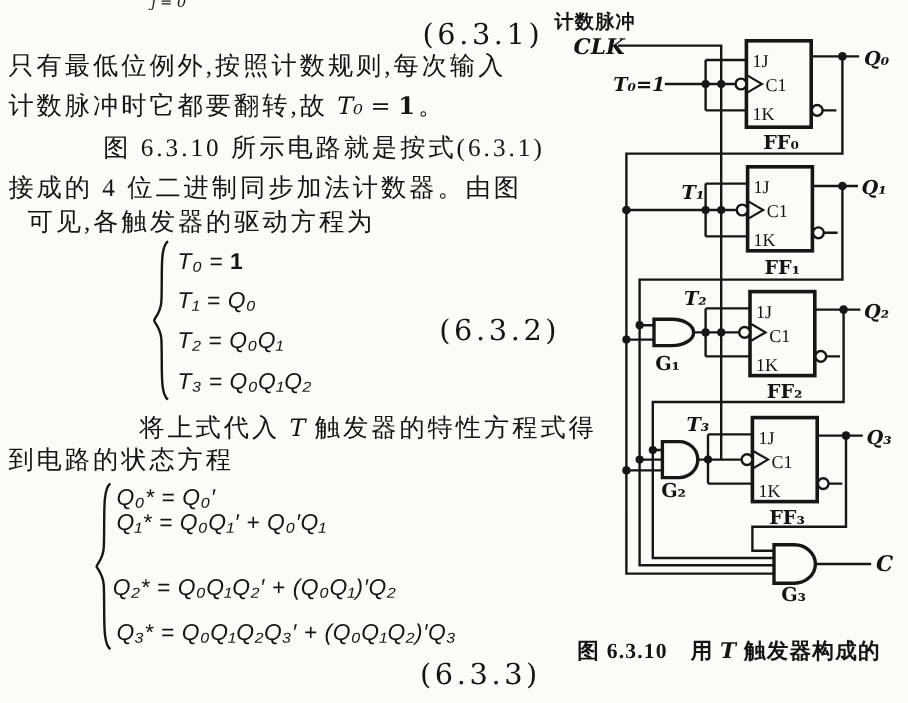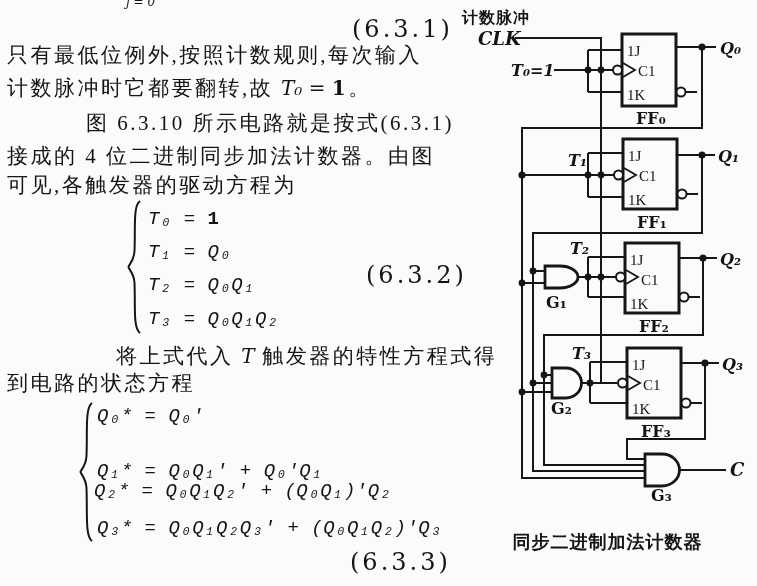--- a/index.html
+++ b/index.html
@@ -3,21 +3,21 @@
 <meta charset="utf-8">
 <style>
   html,body{margin:0;padding:0;}
   body{
     width:757px;height:586px;position:relative;overflow:hidden;
     background:#fbfbf9;color:#141414;
     font-family:"Liberation Serif","DejaVu Serif",serif;
   }
   .abs{position:absolute;white-space:nowrap;}
   .zh{font-size:21px;letter-spacing:2.5px;line-height:22px;}
-  .eqv{font-family:Liberation Mono, monospace;font-style:italic;font-size:19px;letter-spacing:.5px;}
+  .eqv{font-family:Liberation Sans, sans-serif;font-style:italic;font-size:19px;letter-spacing:.5px;}
   .eqv .b{font-style:normal;font-weight:bold;}
   .inline-eq{font-family:"DejaVu Serif",serif;font-style:italic;font-size:20px;letter-spacing:0;}
   .inline-eq-b{font-family:"DejaVu Serif",serif;font-style:normal;font-weight:bold;font-size:20px;}
   .eqnum{font-family:"DejaVu Serif",serif;font-size:24px;letter-spacing:3px;}
   .frag{font-family:"DejaVu Serif",serif;font-style:italic;font-size:12px;}
   .eqrow{position:absolute;white-space:nowrap;}
   .caption{
     position:absolute;left:458px;top:527px;width:299px;text-align:center;
     font-size:18px;font-weight:700;line-height:30px;letter-spacing:1px;
   }
@@ -43,39 +43,39 @@
 <div class="abs frag" style="left:126px;top:-5px;">j = 0</div>
 
 <div class="abs eqnum" style="left:352px;top:15px;">(6.3.1)</div>
 
 <div class="abs zh" style="left:7px;top:44px;">只有最低位例外,按照计数规则,每次输入</div>
 
 <div class="abs zh" style="left:7px;top:77px;"><span>计数脉冲时它都要翻转,故 </span><span class="inline-eq">T₀ = </span><span class="inline-eq-b">1</span><span>。</span></div>
 
 <div class="abs zh" style="left:66px;top:112px;margin-left:20px;">图 6.3.10 所示电路就是按式(6.3.1)</div>
 <div class="abs zh" style="left:7px;top:145px;">接成的 4 位二进制同步加法计数器。由图</div>
-<div class="abs zh" style="left:7px;top:174px;">可见,各触发器的驱动方程为</div>
+<div class="abs zh" style="left:23px;top:174px;">可见,各触发器的驱动方程为</div>
 
 <svg class="abs" style="left:126px;top:199px;" width="18" height="136">
   <path class="brace" d="M14 2 C7 7 9.5 28 8.5 52 C8 62 2.5 66 2.5 68 C2.5 70 8 74 8.5 84 C9.5 108 7 129 14 134"></path>
 </svg>
 <div class="eqrow eqv" style="left:148px;top:208px;"><span>T₀ = </span><span class="b">1</span></div>
 <div class="eqrow eqv" style="left:148px;top:241px;">T₁ = Q₀</div>
 <div class="eqrow eqv" style="left:148px;top:274px;">T₂ = Q₀Q₁</div>
 <div class="eqrow eqv" style="left:148px;top:308px;">T₃ = Q₀Q₁Q₂</div>
 <div class="abs eqnum" style="left:350px;top:261px;margin-left:16px;">(6.3.2)</div>
 
 <div class="abs zh" style="left:72px;top:345px;margin-left:44px;"><span>将上式代入 </span><span class="inline-eq">T</span><span> 触发器的特性方程式得</span></div>
 <div class="abs zh" style="left:7px;top:372px;">到电路的状态方程</div>
 
 <svg class="abs" style="left:78px;top:401px;" width="18" height="142">
   <path class="brace" d="M14 2 C7 7 9.5 30 8.5 55 C8 65 2.5 69.5 2.5 71 C2.5 72.5 8 77 8.5 87 C9.5 112 7 135 14 140"></path>
 </svg>
 <div class="eqrow eqv" style="left:97px;top:405px;">Q₀* = Q₀′</div>
-<div class="eqrow eqv" style="left:97px;top:460px;">Q₁* = Q₀Q₁′ + Q₀′Q₁</div>
+<div class="eqrow eqv" style="left:97px;top:426px;">Q₁* = Q₀Q₁′ + Q₀′Q₁</div>
 <div class="eqrow eqv" style="left:94px;top:480px;">Q₂* = Q₀Q₁Q₂′ + (Q₀Q₁)′Q₂</div>
 <div class="eqrow eqv" style="left:97px;top:517px;">Q₃* = Q₀Q₁Q₂Q₃′ + (Q₀Q₁Q₂)′Q₃</div>
 <div class="abs eqnum" style="left:350px;top:548px;">(6.3.3)</div>
 
 <svg class="abs" style="left:0;top:0;" width="757" height="586" viewBox="0 0 757 586">
 
   <g>
     <path class="wire" d="M515 38 H601 V383"></path>
   </g>
 
@@ -190,14 +190,14 @@
       <circle class="dot" cx="590" cy="383" r="3.4"></circle>
       <circle class="dot" cx="705" cy="363" r="3.6"></circle>
   </g>
 
   <text class="cjk" x="462" y="23">计数脉冲</text>
   <text class="clk" x="478" y="45">CLK</text>
   <text class="sig" x="511" y="76">T₀=1</text>
 </svg>
 
 <div class="caption">
-  <div>同步二进制加法计数器</div>
+  <div><span>图 6.3.10　用 </span><span class="it">T</span><span> 触发器构成的</span></div>
 </div>
 
 </body></html>

